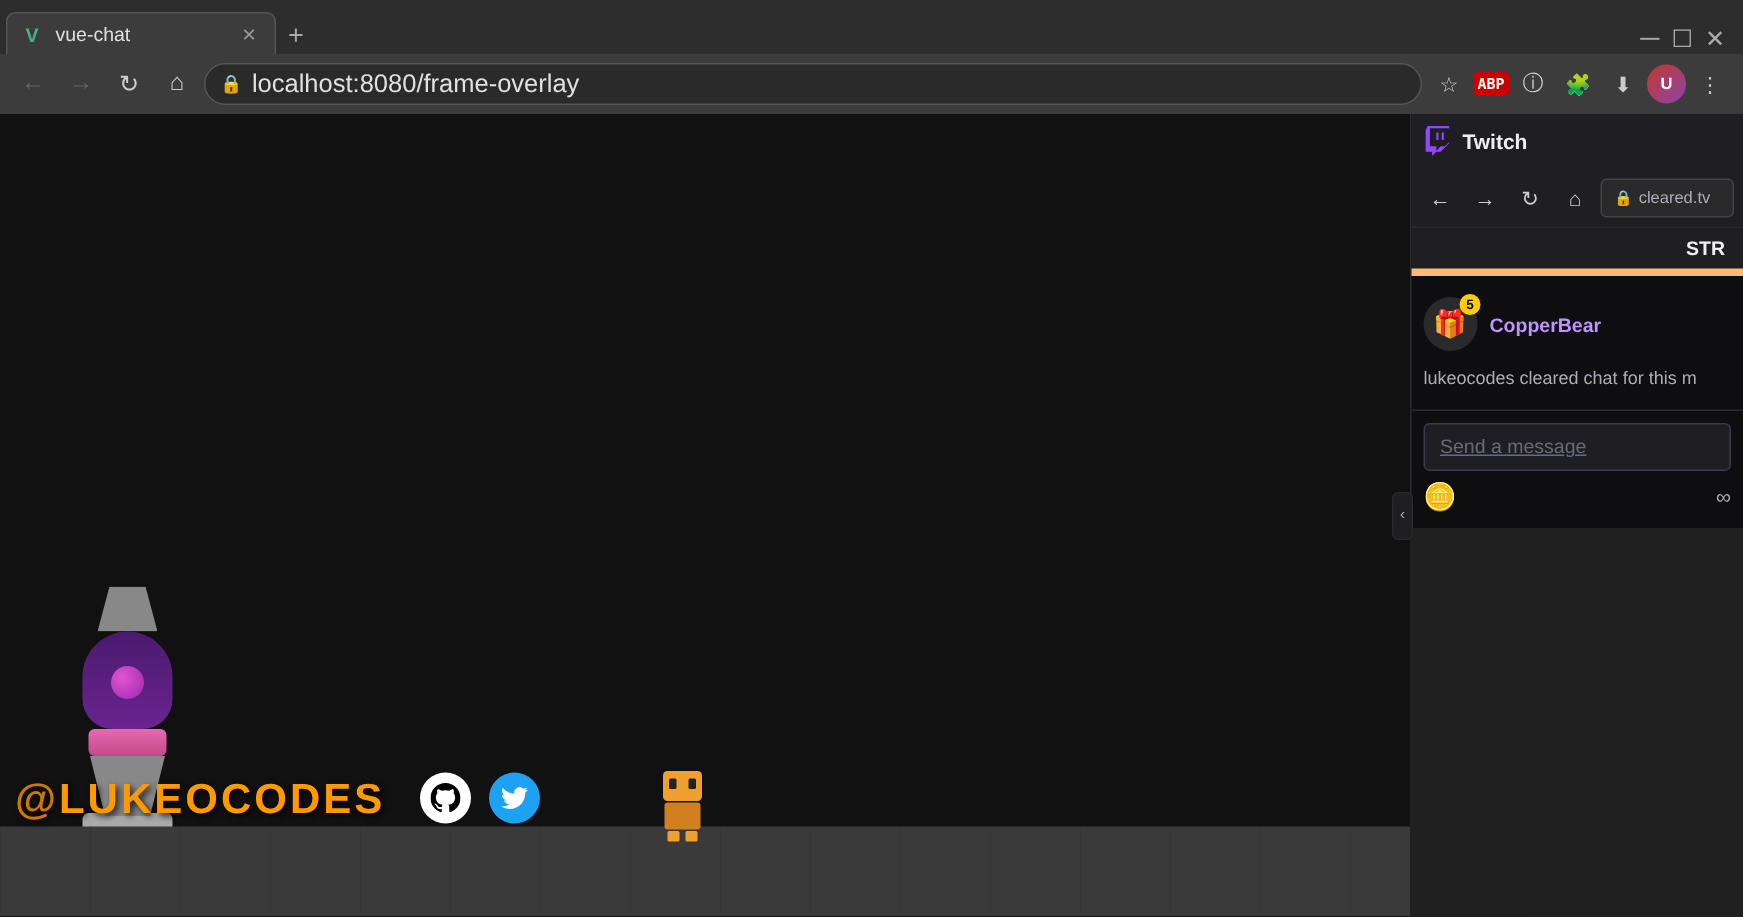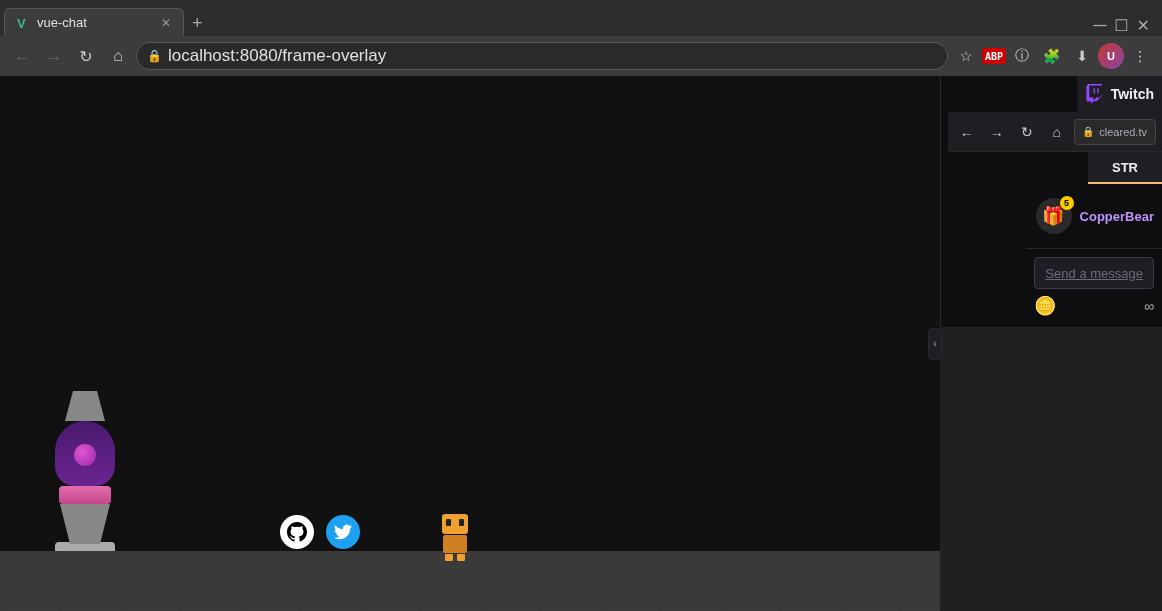--- a/index.html
+++ b/index.html
@@ -165,21 +165,20 @@
       display: flex; justify-content: center; gap: 4px; margin-top: 1px;
     }
     .char-leg {
       width: 8px; height: 7px; background: #f0a030; border-radius: 1px;
     }
 
     
     .twitch-panel {
       width: 222px; background: #0e0e10; display: flex; flex-direction: column;
       border-left: 1px solid #2a2a2a;
-      align-items: flex-end;
     }
     .twitch-title-bar {
       display: flex; align-items: center; background: #1f1f23; height: 36px;
       padding: 0 8px; gap: 6px;
     }
     .twitch-logo {
       width: 20px; height: 20px;
     }
     .twitch-title-text {
       color: #efeff1; font-size: 14px; font-weight: 600;
@@ -194,22 +193,22 @@
       border-radius: 4px; display: flex; align-items: center; justify-content: center;
     }
     .twitch-address-bar {
       flex: 1; background: #2a2a2a; border: 1px solid #444; border-radius: 4px;
       height: 26px; display: flex; align-items: center; padding: 0 8px;
       color: #adadb8; font-size: 11px; overflow: hidden;
     }
 
     .twitch-str-bar {
       background: #1f1f23; height: 32px; display: flex; align-items: center;
-      justify-content: flex-end; padding: 0 24px;
-      border-bottom: 2px solid #fdba74;
+      justify-content: flex-end; padding: 0 12px;
+      border-bottom: 5px solid #fdba74;
       color: #efeff1; font-size: 13px; font-weight: 600;
     }
 
     .twitch-chat-area { flex: 1; padding: 8px; overflow-y: auto; }
 
     .gift-notification {
       display: flex; align-items: center; gap: 8px; padding: 6px 0;
     }
     .gift-icon-wrap {
       width: 36px; height: 36px; background: #2a2a2a; border-radius: 50%;
@@ -316,20 +315,23 @@
           <div class="char-eye-left"></div>
           <div class="char-eye-right"></div>
         </div>
         <div class="char-body"></div>
         <div class="char-legs">
           <div class="char-leg"></div>
           <div class="char-leg"></div>
         </div>
       </div>
 
+      <div class="overlay-text">
+        <span class="at-symbol">@</span><span>LUKEOCODES</span>
+      </div>
 
       <div class="social-icons">
         <div class="social-icon-github">
           <svg width="20" height="20" viewBox="0 0 24 24" fill="#000">
             <path d="M12 0C5.37 0 0 5.37 0 12c0 5.3 3.44 9.8 8.2 11.39.6.11.82-.26.82-.58v-2.03c-3.34.73-4.04-1.61-4.04-1.61-.55-1.39-1.34-1.76-1.34-1.76-1.09-.75.08-.73.08-.73 1.2.08 1.84 1.24 1.84 1.24 1.07 1.83 2.8 1.3 3.49 1 .11-.78.42-1.3.76-1.6-2.67-.3-5.47-1.33-5.47-5.93 0-1.31.47-2.38 1.24-3.22-.12-.3-.54-1.52.12-3.18 0 0 1.01-.32 3.3 1.23a11.5 11.5 0 013.01-.4c1.02 0 2.05.14 3.01.4 2.29-1.55 3.3-1.23 3.3-1.23.66 1.66.24 2.88.12 3.18.77.84 1.24 1.91 1.24 3.22 0 4.61-2.81 5.63-5.48 5.92.43.37.81 1.1.81 2.22v3.29c0 .32.22.7.83.58C20.56 21.8 24 17.3 24 12c0-6.63-5.37-12-12-12z"></path>
           </svg>
         </div>
         <div class="social-icon-twitter">
           <svg width="18" height="18" viewBox="0 0 24 24" fill="white">
             <path d="M23.95 4.57a10 10 0 01-2.82.77 4.96 4.96 0 002.16-2.72c-.95.56-2 .96-3.12 1.19a4.92 4.92 0 00-8.38 4.49A13.97 13.97 0 011.64 3.16a4.92 4.92 0 001.52 6.57 4.9 4.9 0 01-2.23-.61v.06a4.92 4.92 0 003.95 4.83 4.94 4.94 0 01-2.22.08 4.93 4.93 0 004.6 3.42A9.87 9.87 0 010 19.54a13.94 13.94 0 007.56 2.21c9.06 0 14.01-7.5 14.01-14.01 0-.21 0-.42-.02-.63A10 10 0 0024 4.59l-.05-.02z"></path>
@@ -375,20 +377,21 @@
           <div class="gift-notification">
             <div class="gift-icon-wrap">
               <span>🎁</span>
               <span class="gift-badge">5</span>
             </div>
             <div>
               <div class="gift-username">CopperBear</div>
             </div>
           </div>
 
+          <div class="chat-system-msg">lukeocodes cleared chat for this m</div>
         </div>
 
         <div class="twitch-input-area">
           <div class="chat-input-box">
             <span style="color:#6a6a7a; font-size:13px;text-decoration:underline;">Send a message</span>
           </div>
           <div class="chat-actions">
             <span class="chat-coin-icon">🪙</span>
             <span class="chat-infinity">∞</span>
           </div>

